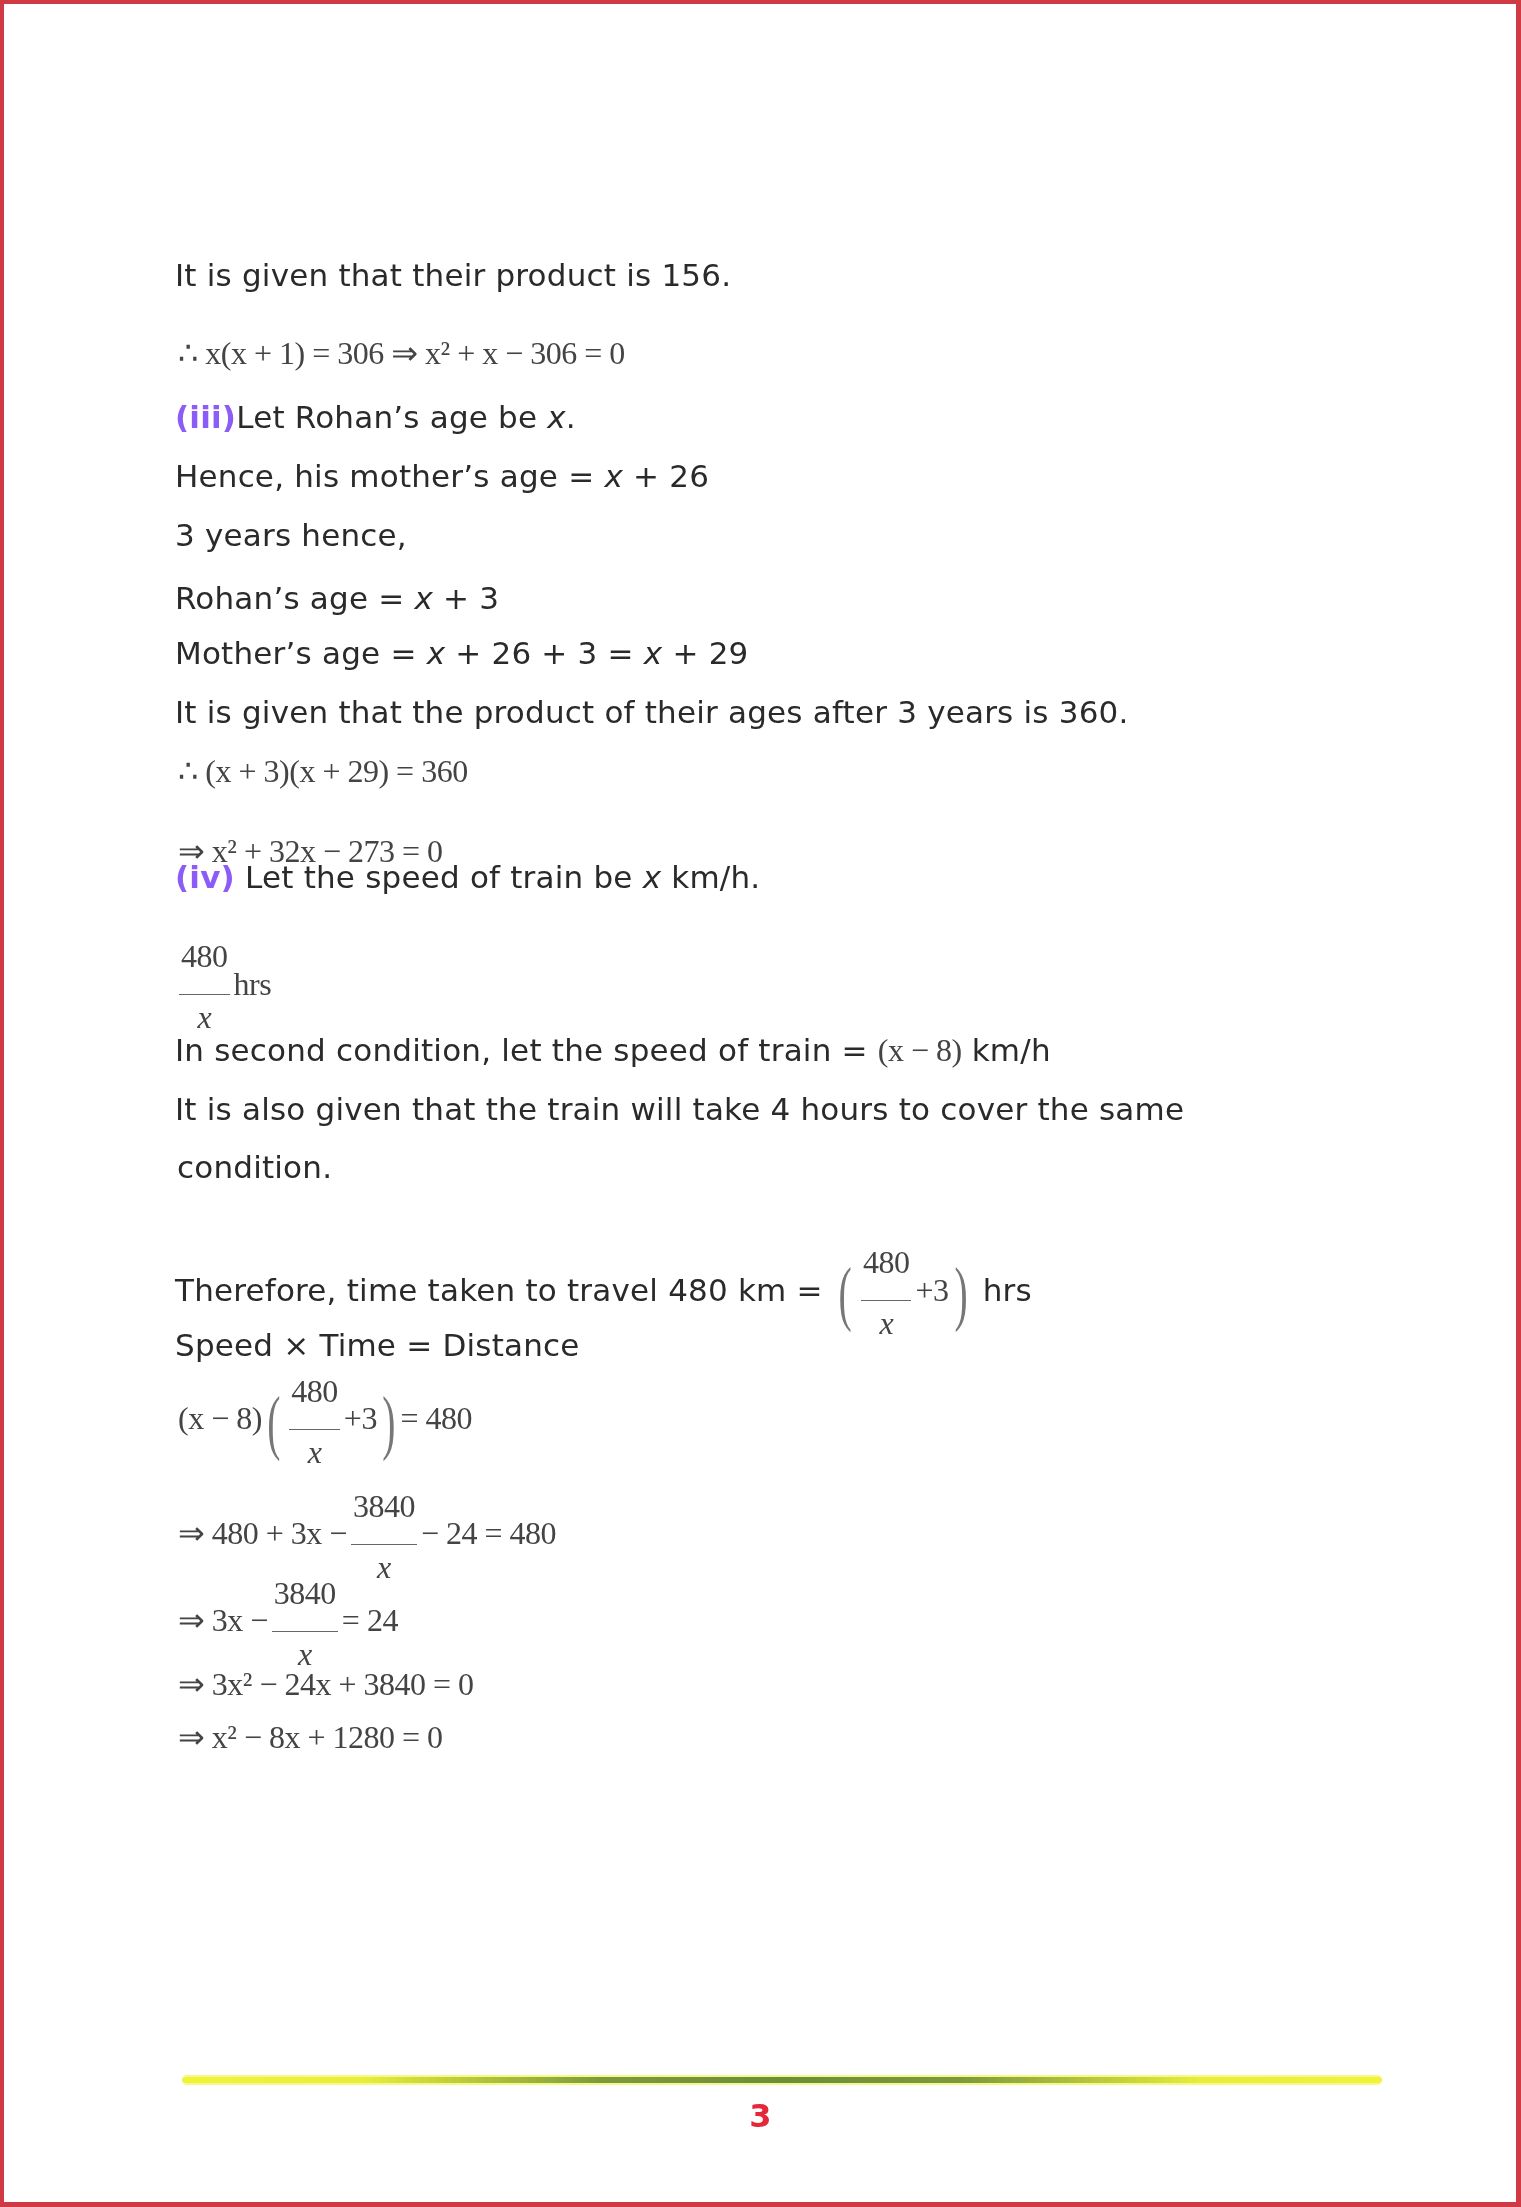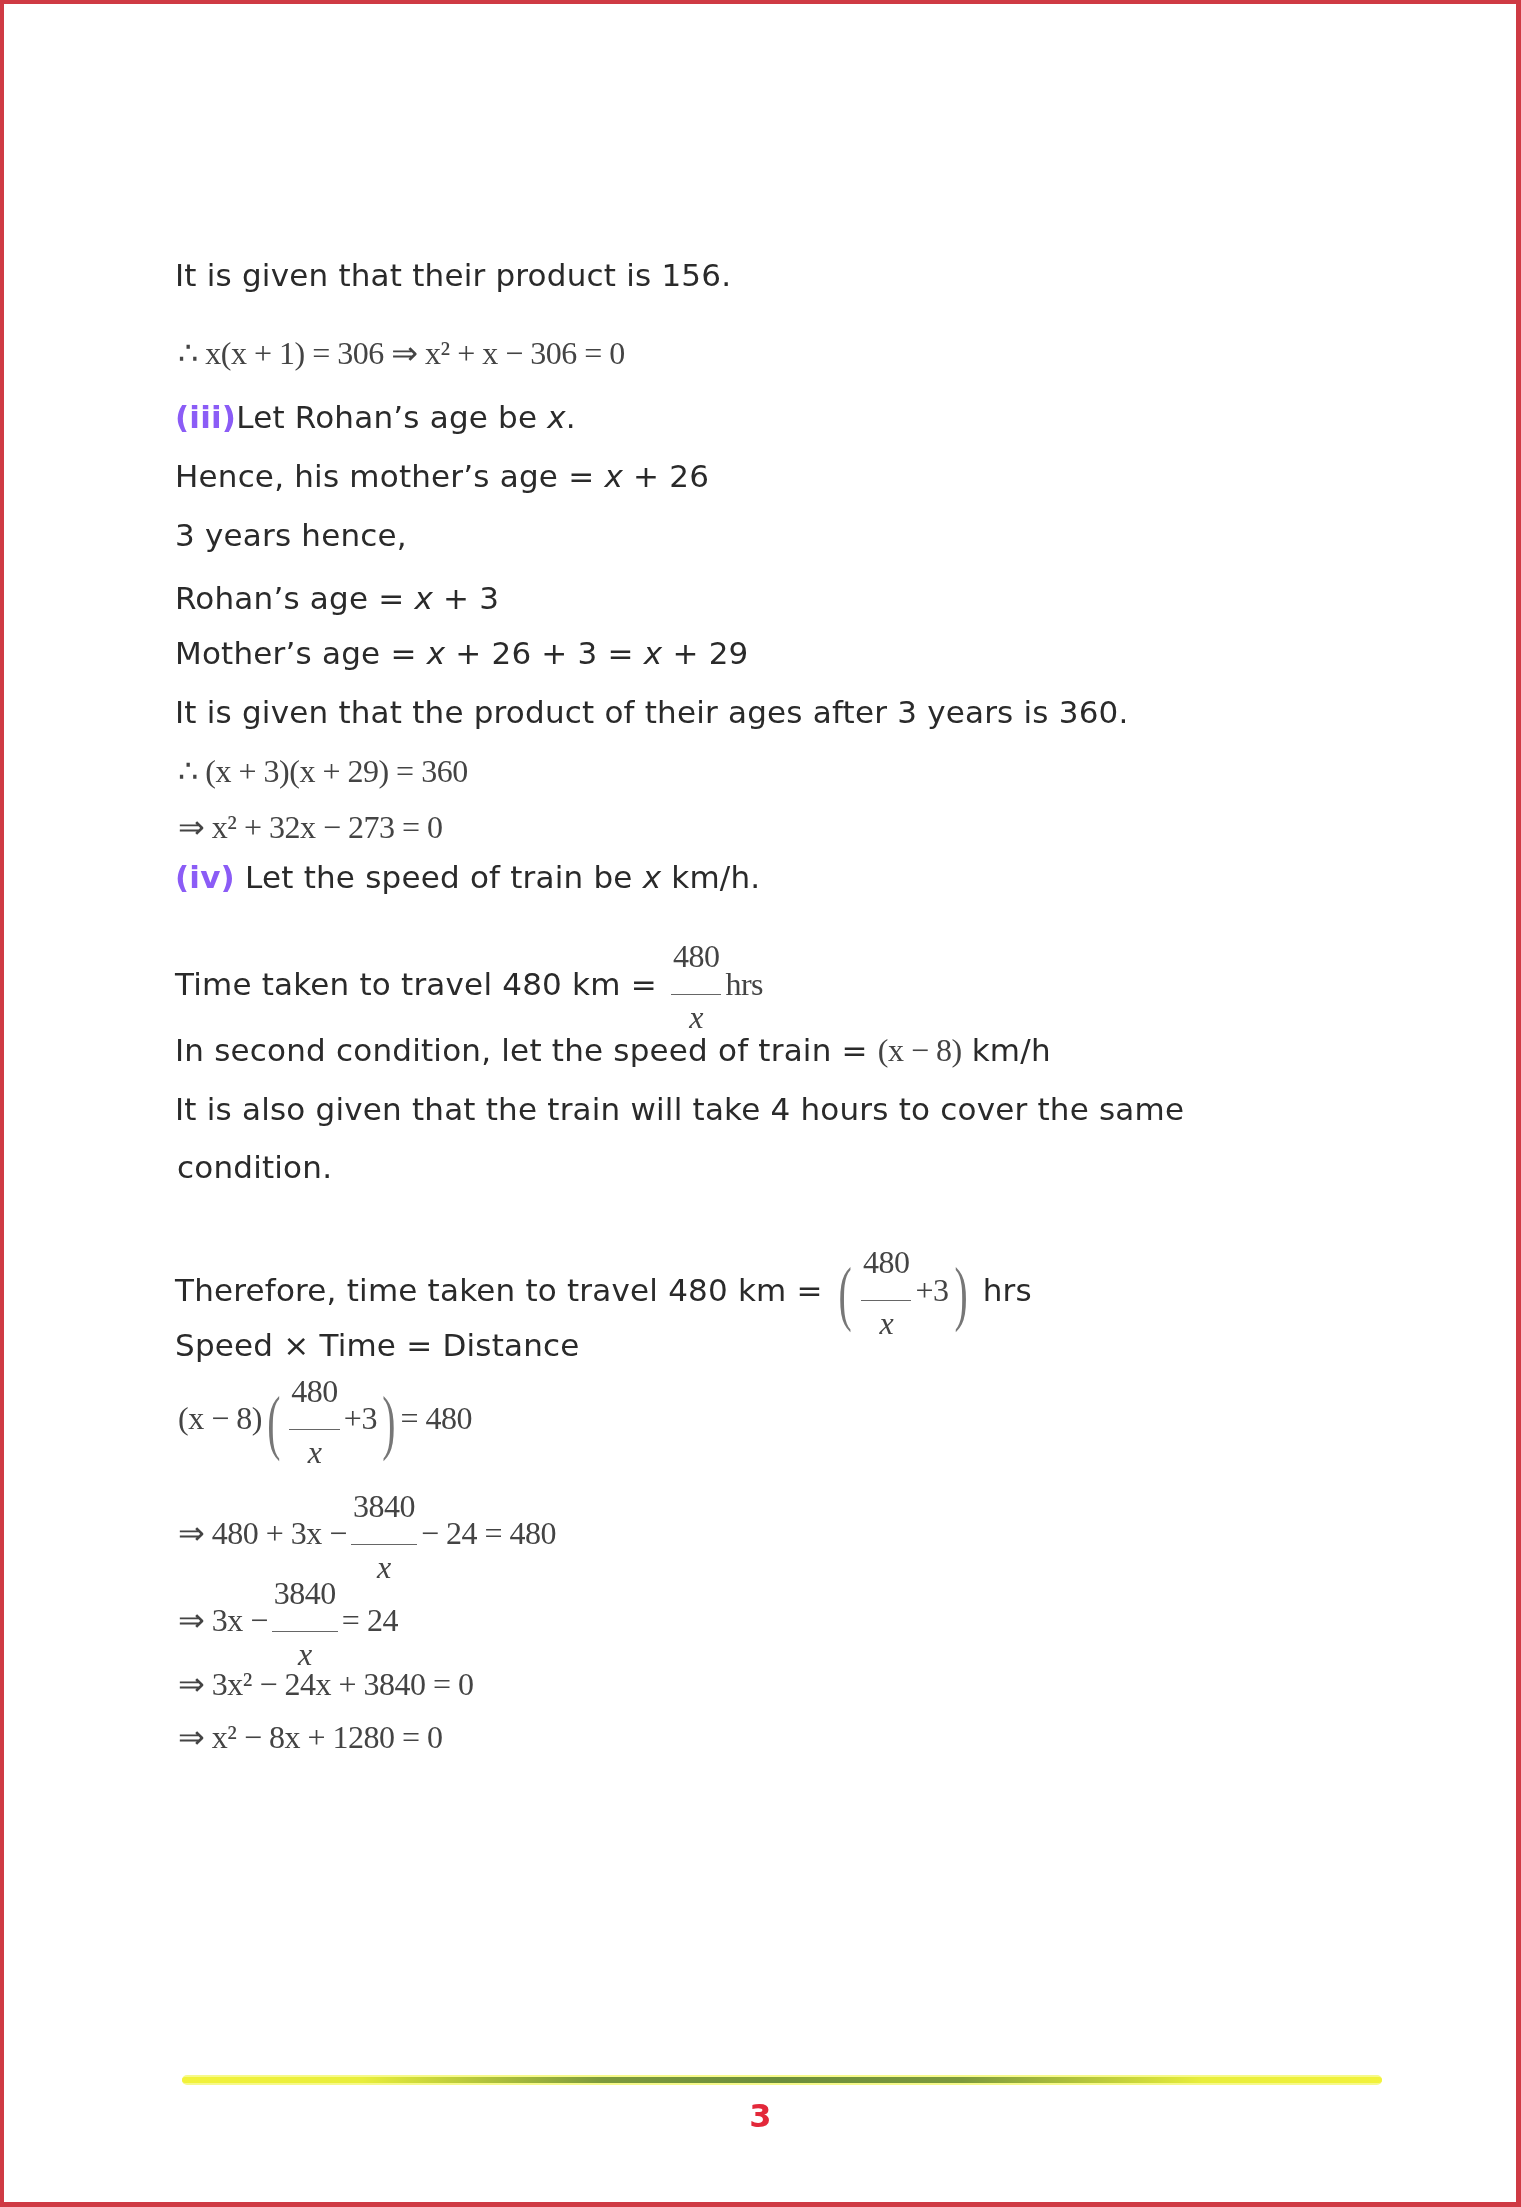--- a/index.html
+++ b/index.html
@@ -69,28 +69,28 @@
   <span>Rohan’s age = </span><span class="it">x</span><span> + 3</span>
 </div>
 
 <div class="line" style="top:635px">
   <span>Mother’s age = </span><span class="it">x</span><span> + 26 + 3 = </span><span class="it">x</span><span> + 29</span>
 </div>
 
 <div class="line" style="top:694px">It is given that the product of their ages after 3 years is 360.</div>
 
 <div class="line math" style="top:752px;left:178px">∴ (x + 3)(x + 29) = 360</div>
-<div class="line math" style="top:808px;left:178px">⇒ x² + 32x − 273 = 0</div>
+<div class="line math" style="top:832px;left:178px">⇒ x² + 32x − 273 = 0</div>
 
 <div class="line" style="top:859px">
   <span class="lbl">(iv)</span><span> Let the speed of train be </span><span class="it">x</span><span> km/h.</span>
 </div>
 
 <div class="line" style="top:940px">
-  <span>Time taken to travel 480 km = </span><span class="math frac">
+  <span class="math frac">
       <span class="num">480</span>
       <span class="den">x</span>
     </span><span class="math">hrs</span>
 </div>
 
 <div class="line" style="top:1032px">
   <span>In second condition, let the speed of train = </span><span class="math">(x − 8)</span><span> km/h</span>
 </div>
 
 <div class="line" style="top:1091px">It is also given that the train will take 4 hours to cover the same</div>

